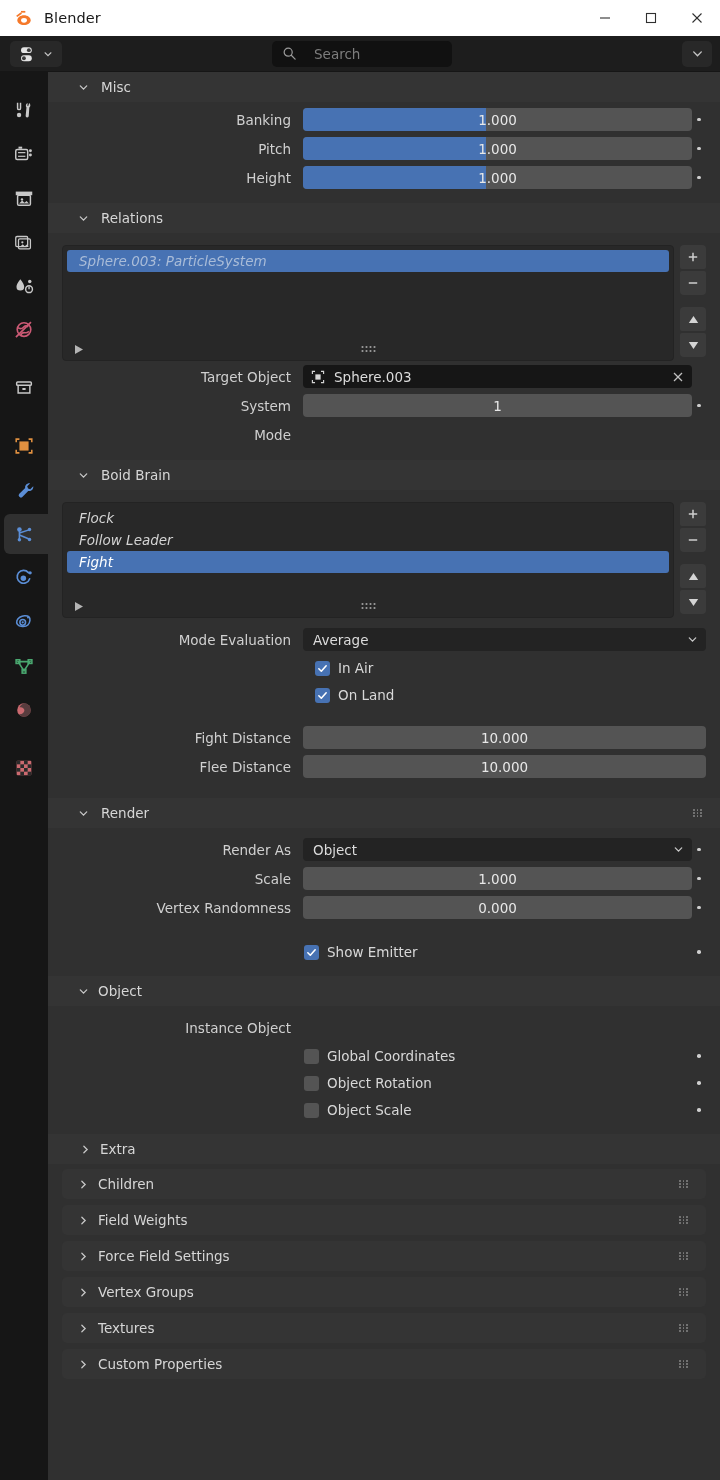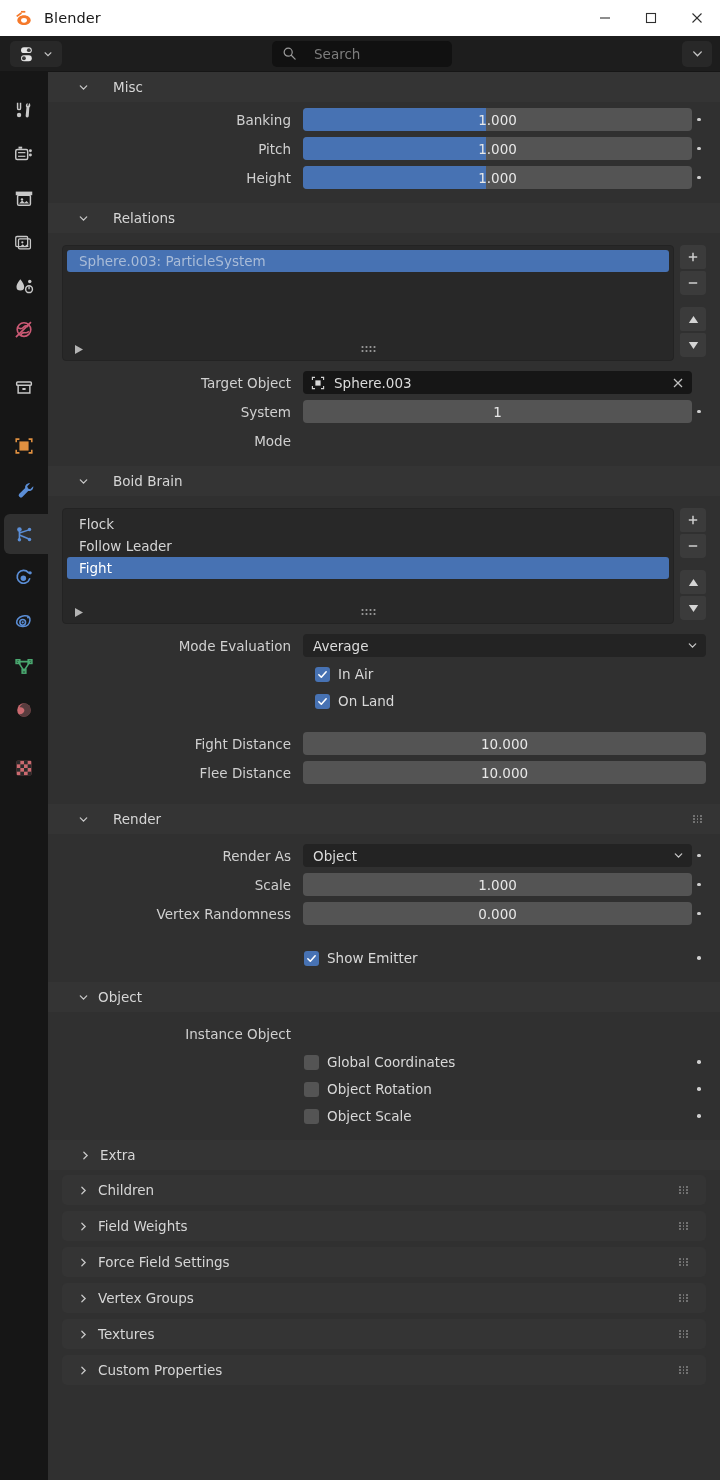--- a/index.html
+++ b/index.html
@@ -73,21 +73,21 @@
   .tab-gap { height: 14px; }
 
   .props {
     flex: 1; background: #303030;
     overflow: hidden; position: relative;
   }
 
   
   .panel-head {
     height: 30px; background: #343434;
-    display: flex; align-items: center; gap: 24px;
+    display: flex; align-items: center; gap: 12px;
     padding-left: 30px; position: relative;
   }
   .panel-title { font-size: 13.5px; color: #d6d6d6; }
   .tri { width: 11px; height: 11px; display:block; color:#c8c8c8; flex-shrink:0; }
   .grip {
     position: absolute; right: 16px; top: 50%; transform: translateY(-50%);
     width: 11px; height: 8px; opacity: .55;
   }
   .grip span {
     position:absolute; width:1.5px; height:1.5px; background:#b9b9b9; border-radius:50%;
@@ -155,21 +155,21 @@
     width: 15px; height: 15px; border-radius: 3px; flex-shrink:0;
     display:flex; align-items:center; justify-content:center;
   }
   .cb.on { background: #4772b3; }
   .cb.off { background: #545454; }
   .cb svg { display:block; }
   .cb-label { font-size: 13.5px; color: #d8d8d8; margin-left: 8px; white-space:nowrap;}
   .cbrow .dotend { margin-left:auto; }
 
   
-  .listwrap { display: flex; gap: 6px; padding: 6px 14px 4px 14px; }
+  .listwrap { display: flex; gap: 6px; padding: 6px 14px 4px 14px; font-style: italic; }
   .listbox {
     flex: 1; background: #282828; border-radius: 4px;
     border: 1px solid #232323; padding: 4px 0 0 0;
     position: relative; height: 116px;
   }
   .list-item {
     height: 22px; display:flex; align-items:center;
     padding-left: 12px; font-size: 13.5px; color: #d4d4d4;
     margin: 0 4px; border-radius: 3px;
   }
@@ -509,21 +509,21 @@
               </svg>
           </div>
           <div class="lbtn grp-bot">
             <svg width="11" height="9" viewBox="0 0 11 9">
                 <polygon points="5.5,8 0.8,1 10.2,1" fill="#d4d4d4"></polygon>
               </svg>
           </div>
         </div>
       </div>
 
-      <div class="row" style="margin-top:6px">
+      <div class="row" style="margin-top:0">
         <div class="lbl">Target Object</div>
         <div class="ctrl">
           <div class="objfield">
             <svg width="14" height="14" viewBox="0 0 16 16">
               <rect x="5" y="5" width="6" height="6" fill="#d6d6d6"></rect>
               <path d="M1.6 4.6V1.6H4.6M11.4 1.6h3v3M14.4 11.4v3h-3M4.6 14.4h-3v-3" fill="none" stroke="#d6d6d6" stroke-width="1.3"></path>
             </svg>
             <span>Sphere.003</span>
             <svg class="xbtn" viewBox="0 0 12 12">
               <line x1="2" y1="2" x2="10" y2="10" stroke="#c0c0c0" stroke-width="1.3"></line>

